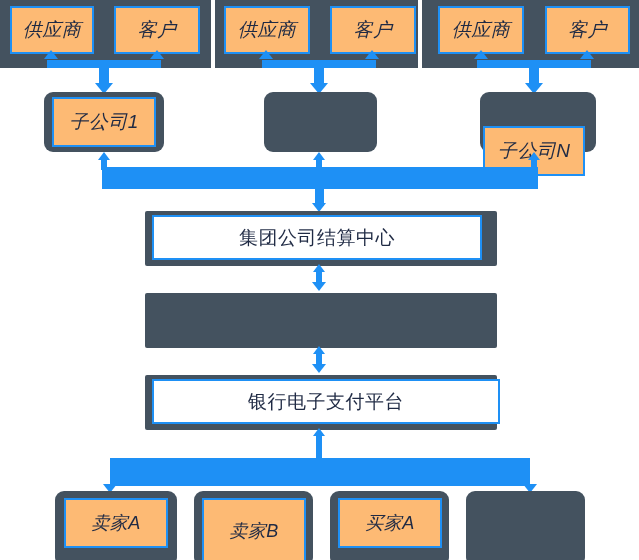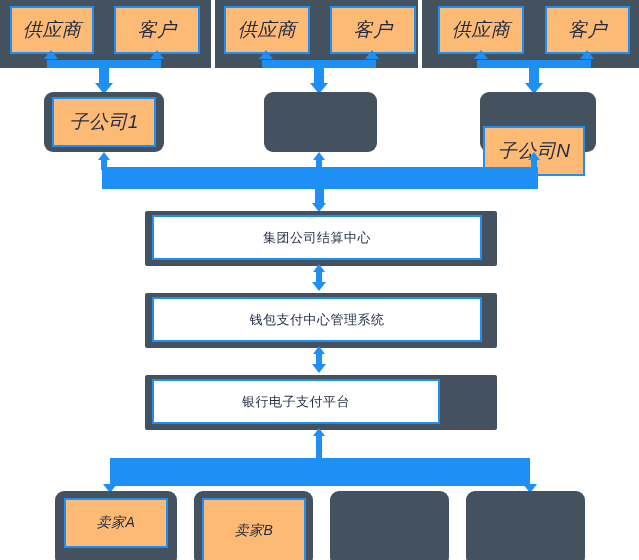--- a/index.html
+++ b/index.html
@@ -42,22 +42,22 @@
     justify-content: center;
     color: #1f2a44;
     white-space: nowrap;
     letter-spacing: 0.5px;
   }
   .node.fill-light { background: #fdba74; font-style: italic; }
   .node.fill-white { background: #ffffff; }
 
   .t-top    { font-size: 19px; }
   .t-sub    { font-size: 19px; }
-  .t-mid    { font-size: 13px; }
-  .t-bottom { font-size: 14px; }
+  .t-mid    { font-size: 19px; }
+  .t-bottom { font-size: 18px; }
 
   
   .bar {
     position: absolute;
     background: #1e90f5;
   }
   .stem {
     position: absolute;
     background: #1e90f5;
   }
@@ -164,26 +164,23 @@
 
   <div class="stem" style="left:315px; top:186px; width:9px; height:20px;"></div>
   <div class="arrow-down-sm" style="left:312px; top:203px;"></div>
 
   <div class="dark-slab" style="left:145px; top:211px; width:352px; height:55px;"></div>
   <div class="node fill-white t-mid" style="left:152px; top:215px; width:330px; height:45px;">
     <span>集团公司结算中心</span>
   </div>
 
   <div class="dark-slab" style="left:145px; top:293px; width:352px; height:55px;"></div>
-  <div class="node fill-white t-mid" style="left:152px; top:297px; width:330px; height:45px;">
-    <span>钱包支付中心管理系统</span>
-  </div>
 
   <div class="dark-slab" style="left:145px; top:375px; width:352px; height:55px;"></div>
-  <div class="node fill-white t-mid" style="left:152px; top:379px; width:288px; height:45px;justify-content:center;">
+  <div class="node fill-white t-mid" style="left:152px; top:379px; width:348px; height:45px;justify-content:center;">
     <span>银行电子支付平台</span>
   </div>
 
   <div class="arrow-up-thin" style="left:313px; top:264px;"></div>
   <div class="stem" style="left:316px; top:270px; width:6px; height:12px;"></div>
   <div class="arrow-down-sm" style="left:312px; top:282px;"></div>
 
   <div class="arrow-up-thin" style="left:313px; top:346px;"></div>
   <div class="stem" style="left:316px; top:352px; width:6px; height:12px;"></div>
   <div class="arrow-down-sm" style="left:312px; top:364px;"></div>
@@ -199,16 +196,19 @@
   <div class="node fill-light t-bottom" style="left:64px; top:498px; width:104px; height:50px;">
     <span>卖家A</span>
   </div>
 
   <div class="dark-card" style="left:194px; top:491px; width:119px; height:75px;"></div>
   <div class="node fill-light t-bottom" style="left:202px; top:498px; width:104px; height:65px;">
     <span>卖家B</span>
   </div>
 
   <div class="dark-card" style="left:330px; top:491px; width:119px; height:75px;"></div>
+  <div class="node fill-light t-bottom" style="left:338px; top:498px; width:104px; height:50px;">
+    <span>买家A</span>
+  </div>
 
   <div class="dark-card" style="left:466px; top:491px; width:119px; height:75px;"></div>
 
 </div>
 
 </body></html>

